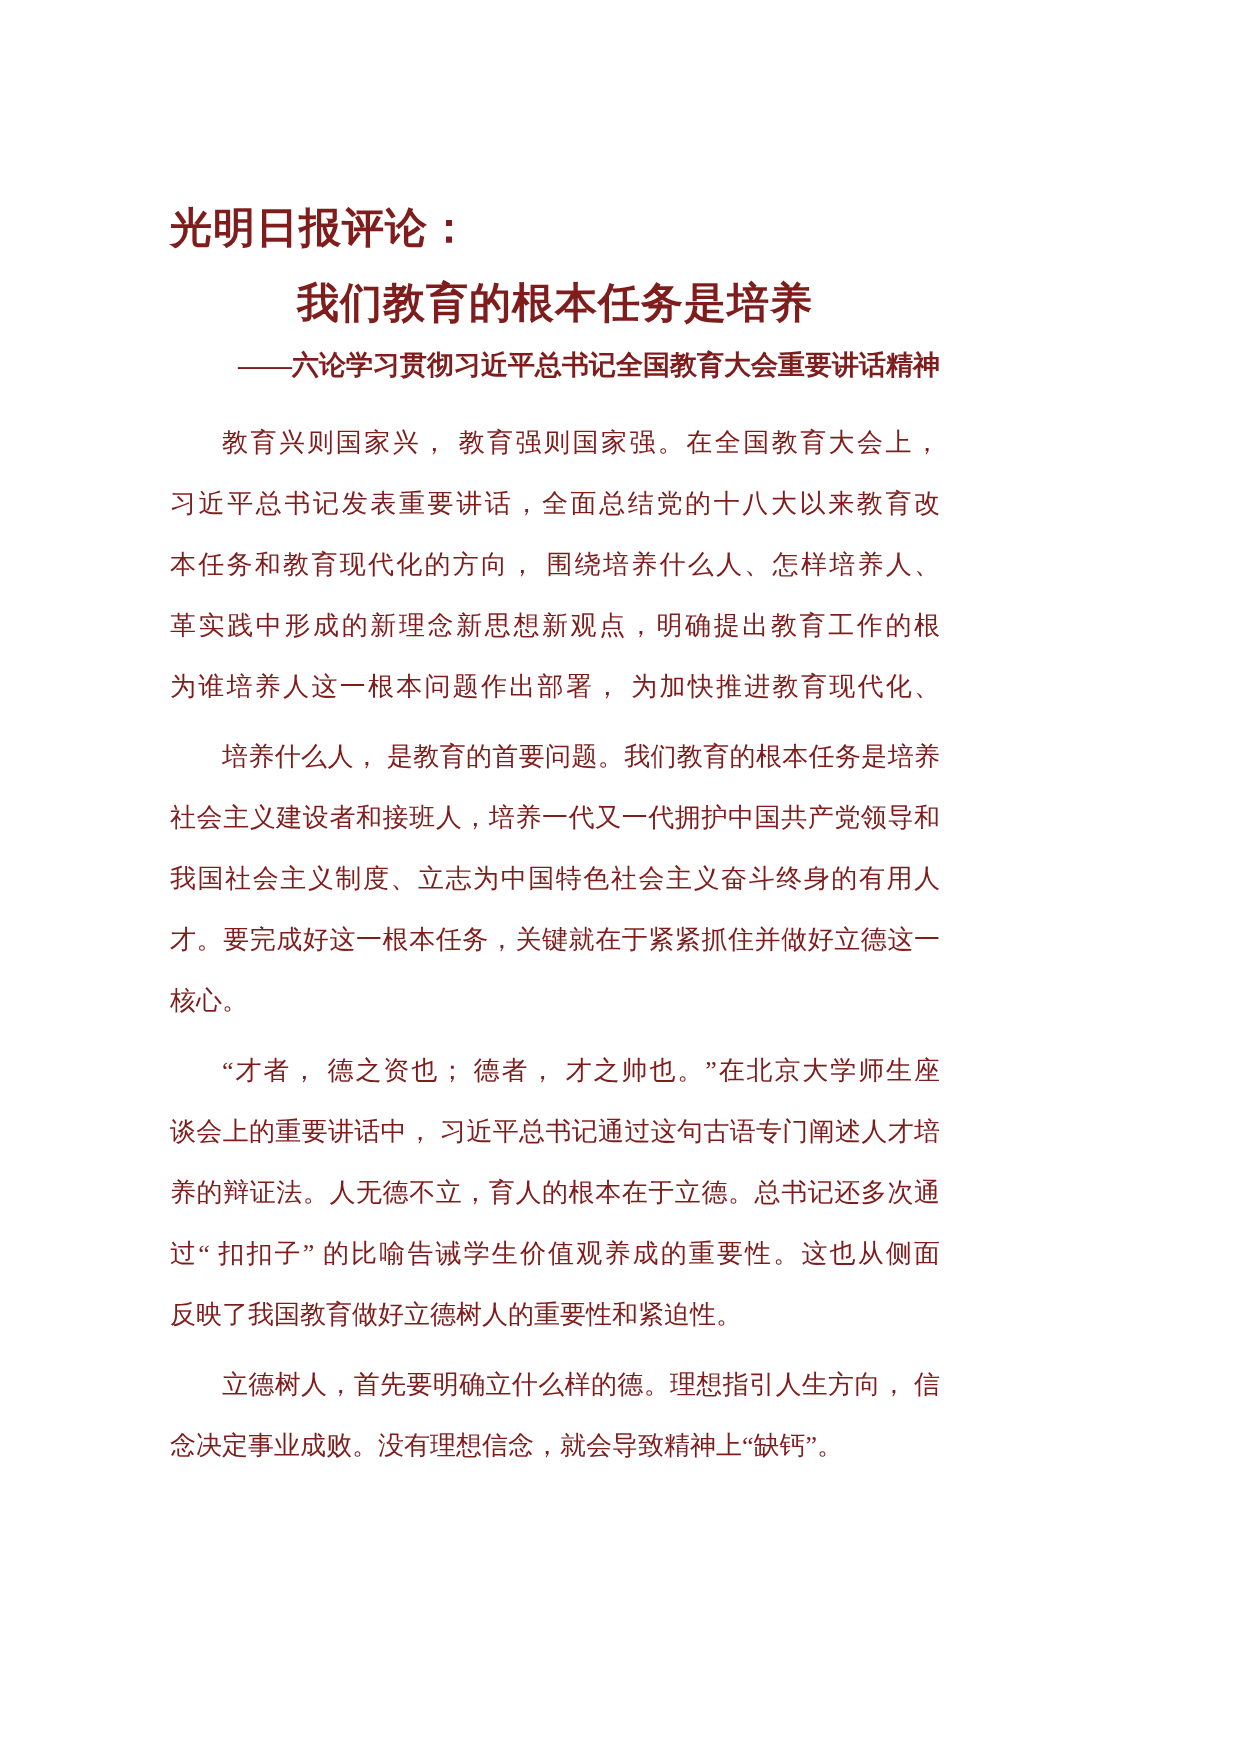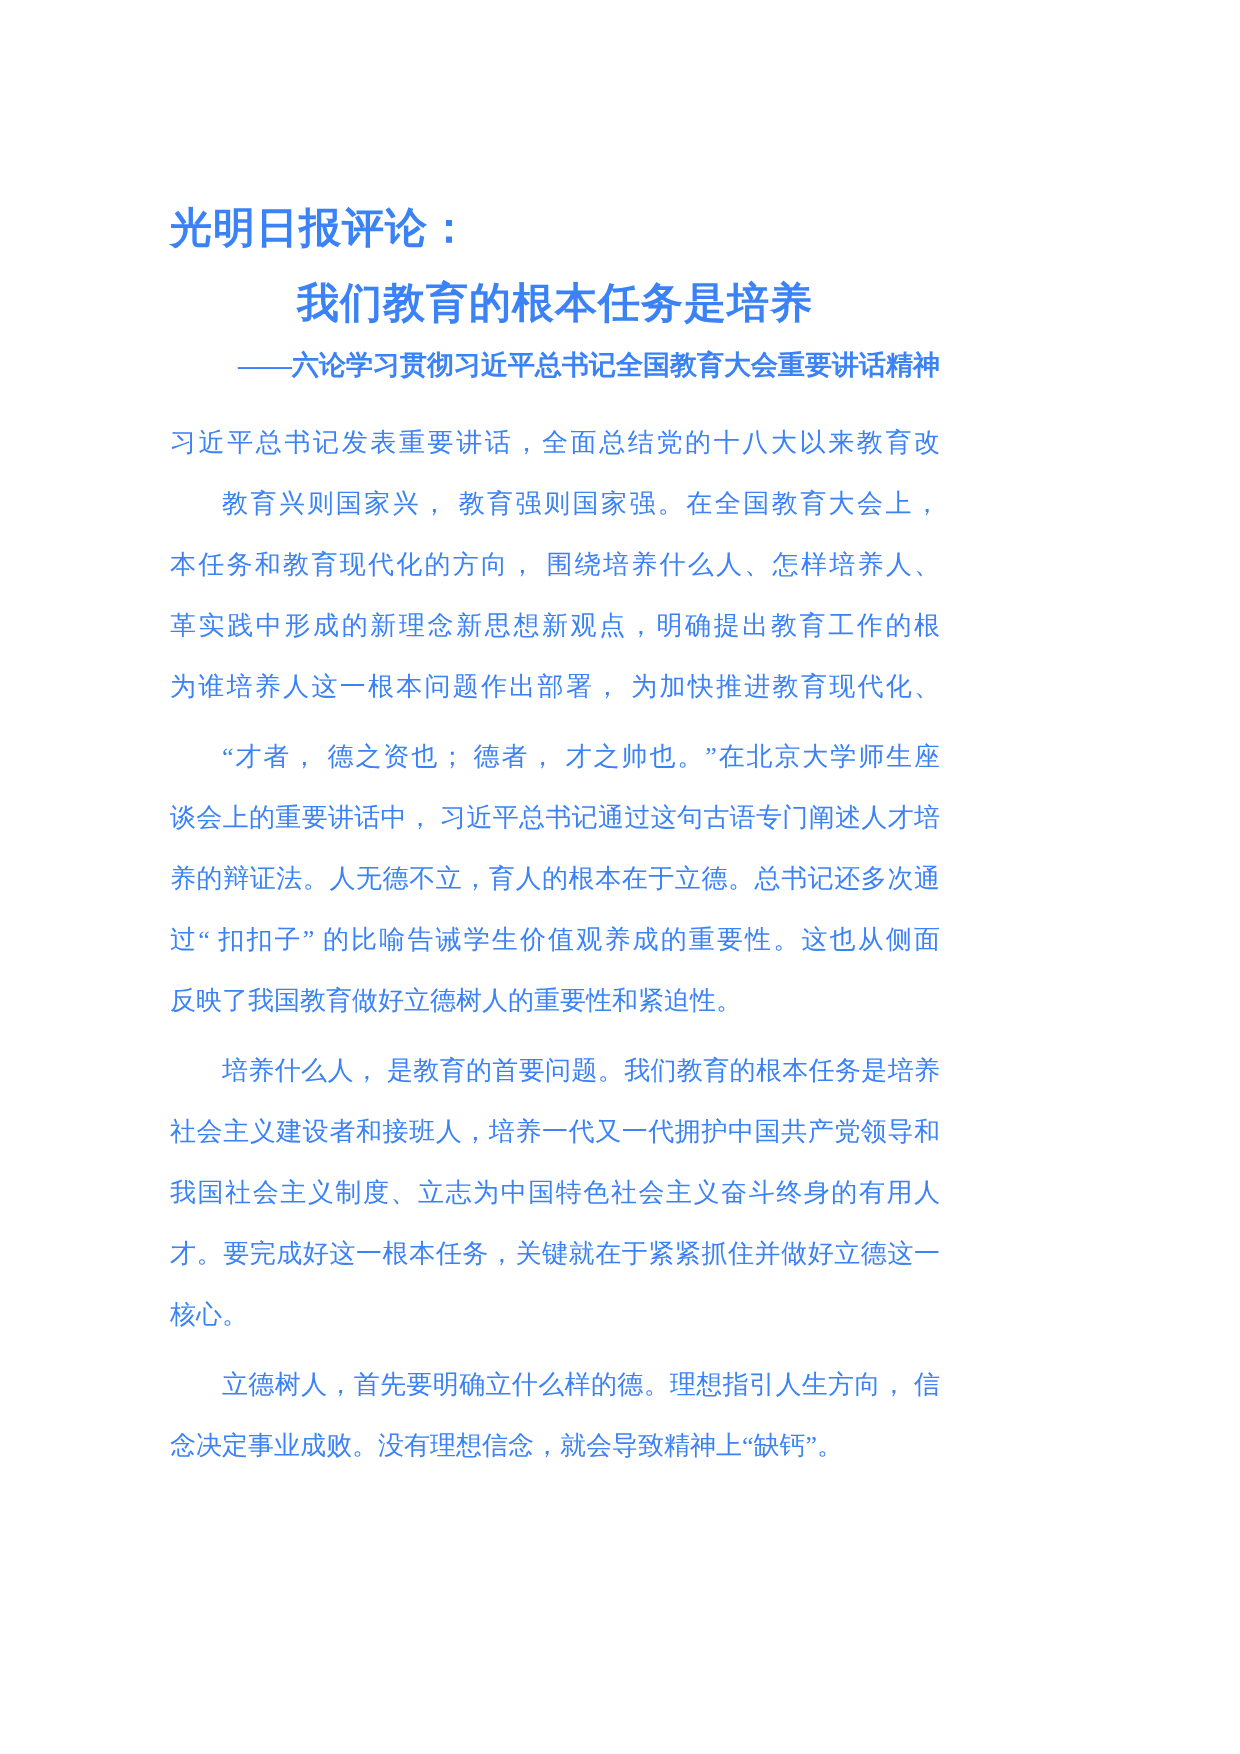--- a/index.html
+++ b/index.html
@@ -3,21 +3,21 @@
 <meta charset="utf-8">
 <style>
   html,body { margin:0; padding:0; background:#ffffff; }
   .page {
     position: relative;
     width: 1220px;
     height: 1754px;
     background: #ffffff;
     overflow: hidden;
     font-family: "Liberation Serif", serif;
-    color: #3b82f6;
+    color: #7f1d1d;
   }
   .content {
     position: absolute;
     left: 170px;
     top: 200px;
     width: 770px;
   }
   .title-line1 {
     font-family: "Liberation Sans", sans-serif;
     font-weight: 700;
@@ -71,39 +71,39 @@
 </head>
 <body>
 
 <div class="page">
   <div class="content">
     <div class="title-line1">光明日报评论：</div>
     <div class="title-line2">我们教育的根本任务是培养</div>
     <div class="subtitle">——六论学习贯彻习近平总书记全国教育大会重要讲话精神</div>
     <div class="doc-body">
         <div class="para">
+          <div class="line first">教育兴则国家兴， 教育强则国家强。在全国教育大会上，</div>
           <div class="line">习近平总书记发表重要讲话，全面总结党的十八大以来教育改</div>
-          <div class="line first">教育兴则国家兴， 教育强则国家强。在全国教育大会上，</div>
           <div class="line">本任务和教育现代化的方向， 围绕培养什么人、怎样培养人、</div>
           <div class="line">革实践中形成的新理念新思想新观点，明确提出教育工作的根</div>
           <div class="line">为谁培养人这一根本问题作出部署， 为加快推进教育现代化、</div>
+        </div>
+        <div class="para">
+          <div class="line first">培养什么人， 是教育的首要问题。我们教育的根本任务是培养</div>
+          <div class="line">社会主义建设者和接班人，培养一代又一代拥护中国共产党领导和</div>
+          <div class="line">我国社会主义制度、立志为中国特色社会主义奋斗终身的有用人</div>
+          <div class="line">才。要完成好这一根本任务，关键就在于紧紧抓住并做好立德这一</div>
+          <div class="line last">核心。</div>
         </div>
         <div class="para">
           <div class="line first">“才者， 德之资也； 德者， 才之帅也。”在北京大学师生座</div>
           <div class="line">谈会上的重要讲话中， 习近平总书记通过这句古语专门阐述人才培</div>
           <div class="line">养的辩证法。人无德不立，育人的根本在于立德。总书记还多次通</div>
           <div class="line">过“ 扣扣子” 的比喻告诫学生价值观养成的重要性。这也从侧面</div>
           <div class="line last">反映了我国教育做好立德树人的重要性和紧迫性。</div>
-        </div>
-        <div class="para">
-          <div class="line first">培养什么人， 是教育的首要问题。我们教育的根本任务是培养</div>
-          <div class="line">社会主义建设者和接班人，培养一代又一代拥护中国共产党领导和</div>
-          <div class="line">我国社会主义制度、立志为中国特色社会主义奋斗终身的有用人</div>
-          <div class="line">才。要完成好这一根本任务，关键就在于紧紧抓住并做好立德这一</div>
-          <div class="line last">核心。</div>
         </div>
         <div class="para">
           <div class="line first">立德树人，首先要明确立什么样的德。理想指引人生方向， 信</div>
           <div class="line last">念决定事业成败。没有理想信念，就会导致精神上“缺钙”。</div>
         </div>
       </div>
   </div>
   <div class="page-number">30</div>
 </div>
 

